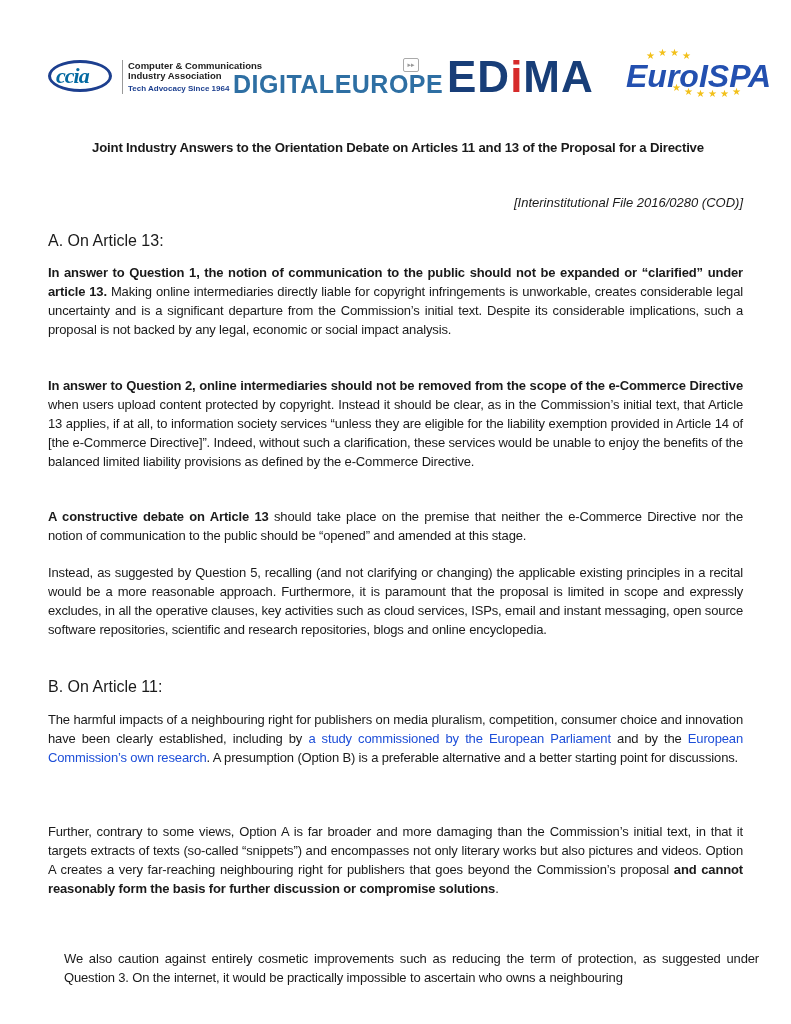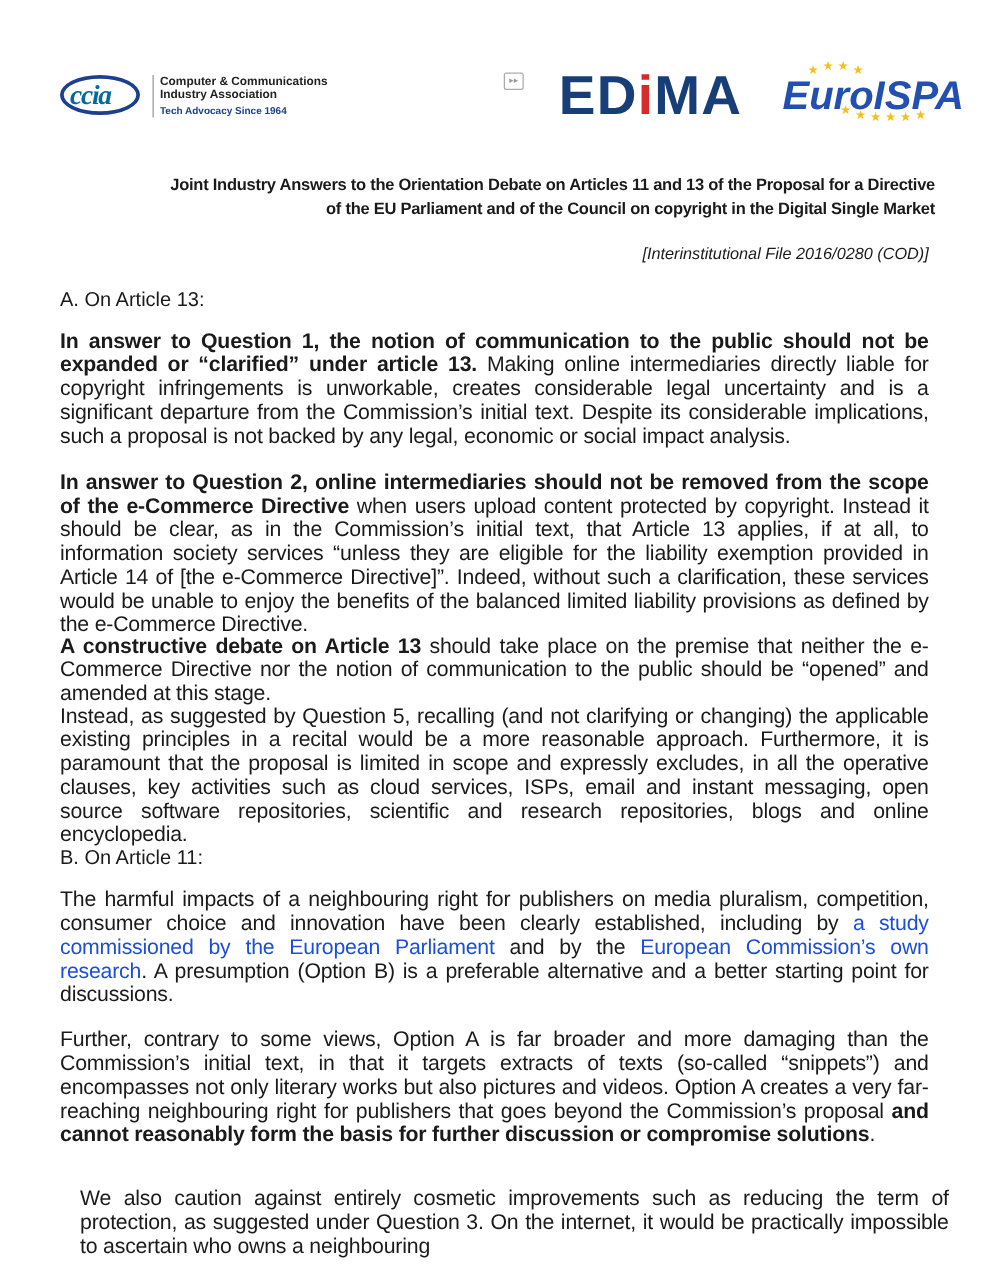--- a/index.html
+++ b/index.html
@@ -11,62 +11,62 @@
   .ccia-divider { position: absolute; left: 74px; top: 12px; width: 1px; height: 34px; background: #999; }
   .ccia-name { position: absolute; left: 80px; top: 13px; font-size: 9.5px; line-height: 10px; font-weight: bold; color: #222; }
   .ccia-tag { position: absolute; left: 80px; top: 36px; font-size: 8px; font-weight: bold; color: #1c3f8f; }
   .digitaleurope { position: absolute; left: 185px; top: 22px; font-size: 25px; font-weight: bold; color: #2e6fa3; letter-spacing: 0.5px; }
   .de-bubble { position: absolute; left: 355px; top: 10px; width: 14px; height: 12px; border: 1px solid #aaa; border-radius: 2px; font-size: 7px; color: #999; text-align: center; line-height: 12px; }
   .edima { position: absolute; left: 354px; top: 4px; font-size: 44px; font-weight: bold; color: #183e78; letter-spacing: 1px; margin-left: 45px; }
   .edima .i { color: #d62b2b; }
   .euroispa { position: absolute; left: 578px; top: 10px; font-size: 32px; font-weight: bold; font-style: italic; color: #2350b0; }
   .star { position: absolute; color: #f2c01a; font-size: 10px; }
 
-  .doc-title { position: absolute; top: 138px; left: 48px; width: 700px; text-align: right; font-weight: bold; font-size: 13.2px; line-height: 19px; letter-spacing: -0.2px; }
+  .doc-title { position: absolute; top: 138px; left: 48px; width: 700px; text-align: center; font-weight: bold; font-size: 13.2px; line-height: 19px; letter-spacing: -0.2px; }
   .file-ref { position: absolute; top: 195px; right: 48px; font-size: 13px; font-style: italic; }
-  .para { position: absolute; left: 48px; width: 695px; font-size: 17px; line-height: 19px; text-align: justify; letter-spacing: -0.15px; }
+  .para { position: absolute; left: 48px; width: 695px; font-size: 13px; line-height: 19px; text-align: justify; letter-spacing: -0.15px; }
   .heading { position: absolute; left: 48px; font-weight: normal; font-size: 16px; }
   b { font-weight: bold; }
   a.link { color: #1d4ed8; }
 </style>
 </head>
 <body>
 
 <div class="logos">
   <div class="ccia">
     <div class="ccia-oval"></div>
     <span class="ccia-text">ccia</span>
   </div>
   <div class="ccia-divider"></div>
   <div class="ccia-name">
     <div>Computer &amp; Communications</div>
     <div>Industry Association</div>
   </div>
   <div class="ccia-tag">Tech Advocacy Since 1964</div>
 
+  <div class="digitaleurope">DIGITALEUROPE</div>
   <div class="de-bubble">▸▸</div>
 
   <div class="edima"><span>ED</span><span class="i">i</span><span>MA</span></div>
 
   <div class="euroispa">EuroISPA</div>
   <span class="star" style="left:598px;top:2px">★</span>
   <span class="star" style="left:610px;top:-1px">★</span>
   <span class="star" style="left:622px;top:-1px">★</span>
   <span class="star" style="left:634px;top:2px">★</span>
   <span class="star" style="left:624px;top:34px">★</span>
   <span class="star" style="left:636px;top:38px">★</span>
   <span class="star" style="left:648px;top:40px">★</span>
   <span class="star" style="left:660px;top:40px">★</span>
   <span class="star" style="left:672px;top:40px">★</span>
   <span class="star" style="left:684px;top:38px">★</span>
 </div>
 
 <div class="doc-title">
   <div>Joint Industry Answers to the Orientation Debate on Articles 11 and 13 of the Proposal for a Directive</div>
-  <div>of the EU Parliament and of the Council on copyright in the Digital Single Market</div>
 </div>
 
 <div class="file-ref">[Interinstitutional File 2016/0280 (COD)]</div>
 
 <div class="heading" style="top:232px">A. On Article 13:</div>
 
 <p class="para" style="top:263px;margin:0"><b>In answer to Question 1, the notion of communication to the public should not be expanded or “clarified” under article 13.</b><span> Making online intermediaries directly liable for copyright infringements is unworkable, creates considerable legal uncertainty and is a significant departure from the Commission’s initial text. Despite its considerable implications, such a proposal is not backed by any legal, economic or social impact analysis.</span></p>
 
 <p class="para" style="top:376px;margin:0"><b>In answer to Question 2, online intermediaries should not be removed from the scope of the e-Commerce Directive</b><span> when users upload content protected by copyright. Instead it should be clear, as in the Commission’s initial text, that Article 13 applies, if at all, to information society services “unless they are eligible for the liability exemption provided in Article 14 of [the e-Commerce Directive]”. Indeed, without such a clarification, these services would be unable to enjoy the benefits of the balanced limited liability provisions as defined by the e-Commerce Directive.</span></p>
 

